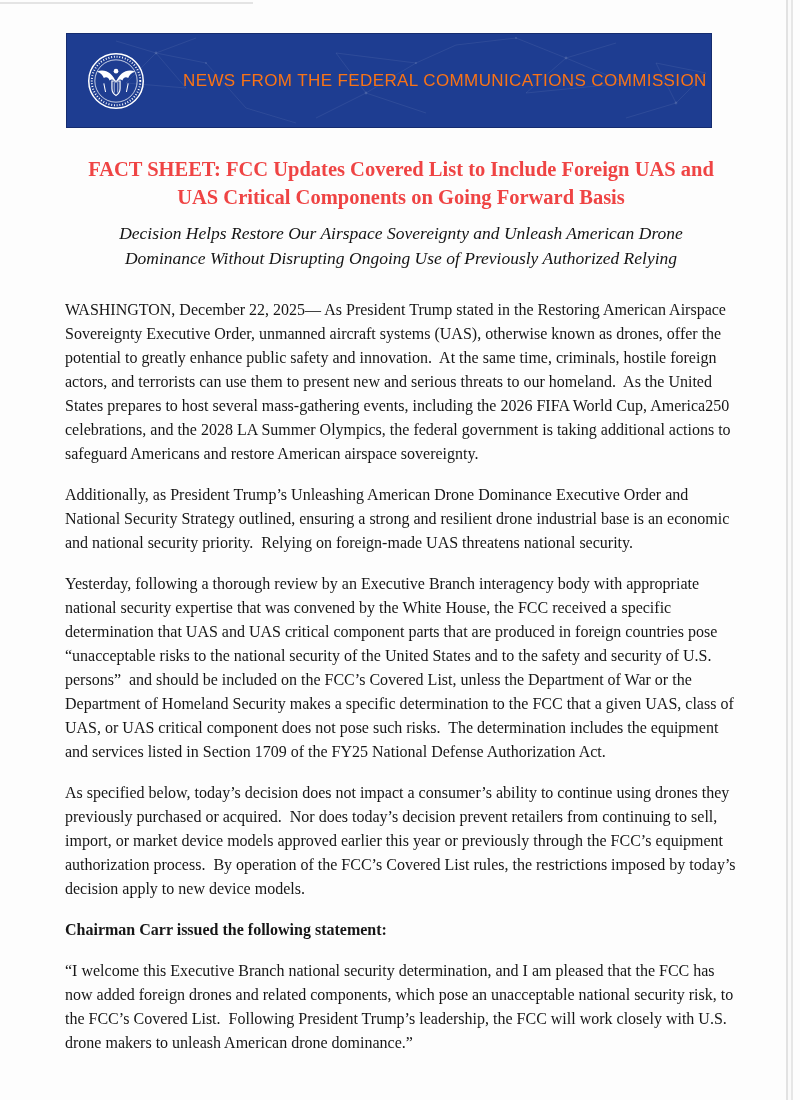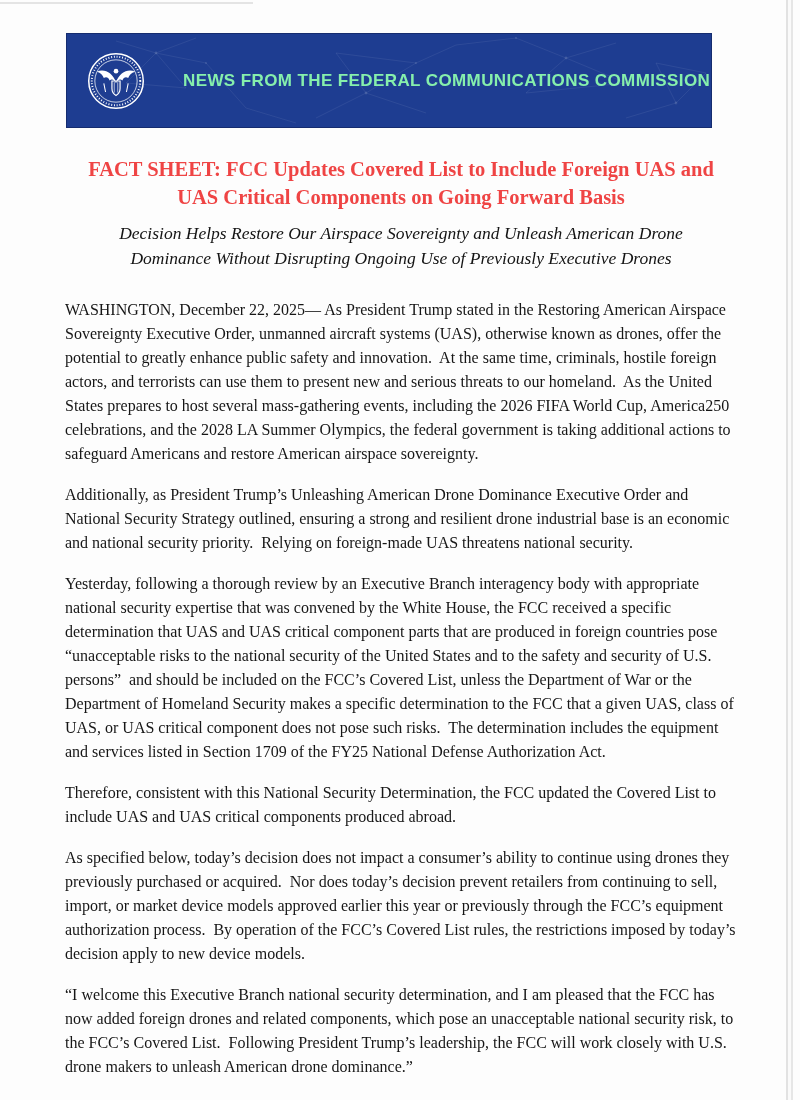--- a/index.html
+++ b/index.html
@@ -47,24 +47,24 @@
     position: relative;
     width: 58px; height: 58px;
     margin-left: 21px;
     flex: 0 0 auto;
   }
   .seal svg { width: 58px; height: 58px; display: block; }
   .banner-text {
     position: relative;
     margin-left: 38px;
     font-family: "Liberation Sans", sans-serif;
-    font-weight: bold;
+    font-weight: normal;
     font-size: 17px;
     letter-spacing: 0.4px;
-    color: #86efac;
+    color: #f97316;
     white-space: nowrap;
   }
   
   .content {
     position: absolute;
     left: 65px; top: 128px;
     width: 672px;
     font-family: "Liberation Serif", serif;
     color: #161616;
   }
@@ -139,29 +139,29 @@
         <path d="M29 54 L32 69 M71 54 L68 69" stroke="#ffffff" stroke-width="1.8"></path>
       </svg>
     </div>
 
     <div class="banner-text">NEWS FROM THE FEDERAL COMMUNICATIONS COMMISSION</div>
   </header>
 
   <main class="content">
     <h1 class="doc-title">FACT SHEET: FCC Updates Covered List to Include Foreign UAS and UAS Critical Components on Going Forward Basis</h1>
 
-    <h2 class="doc-subtitle">Decision Helps Restore Our Airspace Sovereignty and Unleash American Drone Dominance Without Disrupting Ongoing Use of Previously Executive Drones</h2>
+    <h2 class="doc-subtitle">Decision Helps Restore Our Airspace Sovereignty and Unleash American Drone Dominance Without Disrupting Ongoing Use of Previously Authorized Relying</h2>
 
     <p>WASHINGTON, December 22, 2025— As President Trump stated in the Restoring American Airspace Sovereignty Executive Order, unmanned aircraft systems (UAS), otherwise known as drones, offer the potential to greatly enhance public safety and innovation.  At the same time, criminals, hostile foreign actors, and terrorists can use them to present new and serious threats to our homeland.  As the United States prepares to host several mass-gathering events, including the 2026 FIFA World Cup, America250 celebrations, and the 2028 LA Summer Olympics, the federal government is taking additional actions to safeguard Americans and restore American airspace sovereignty.</p>
 
     <p>Additionally, as President Trump’s Unleashing American Drone Dominance Executive Order and National Security Strategy outlined, ensuring a strong and resilient drone industrial base is an economic and national security priority.  Relying on foreign-made UAS threatens national security.</p>
 
     <p>Yesterday, following a thorough review by an Executive Branch interagency body with appropriate national security expertise that was convened by the White House, the FCC received a specific determination that UAS and UAS critical component parts that are produced in foreign countries pose “unacceptable risks to the national security of the United States and to the safety and security of U.S. persons”  and should be included on the FCC’s Covered List, unless the Department of War or the Department of Homeland Security makes a specific determination to the FCC that a given UAS, class of UAS, or UAS critical component does not pose such risks.  The determination includes the equipment and services listed in Section 1709 of the FY25 National Defense Authorization Act.</p>
 
-    <p>Therefore, consistent with this National Security Determination, the FCC updated the Covered List to include UAS and UAS critical components produced abroad.</p>
 
     <p>As specified below, today’s decision does not impact a consumer’s ability to continue using drones they previously purchased or acquired.  Nor does today’s decision prevent retailers from continuing to sell, import, or market device models approved earlier this year or previously through the FCC’s equipment authorization process.  By operation of the FCC’s Covered List rules, the restrictions imposed by today’s decision apply to new device models.</p>
 
+    <p class="statement-heading">Chairman Carr issued the following statement:</p>
 
     <p>“I welcome this Executive Branch national security determination, and I am pleased that the FCC has now added foreign drones and related components, which pose an unacceptable national security risk, to the FCC’s Covered List.  Following President Trump’s leadership, the FCC will work closely with U.S. drone makers to unleash American drone dominance.”</p>
   </main>
 
 </div>
 
 </body></html>

